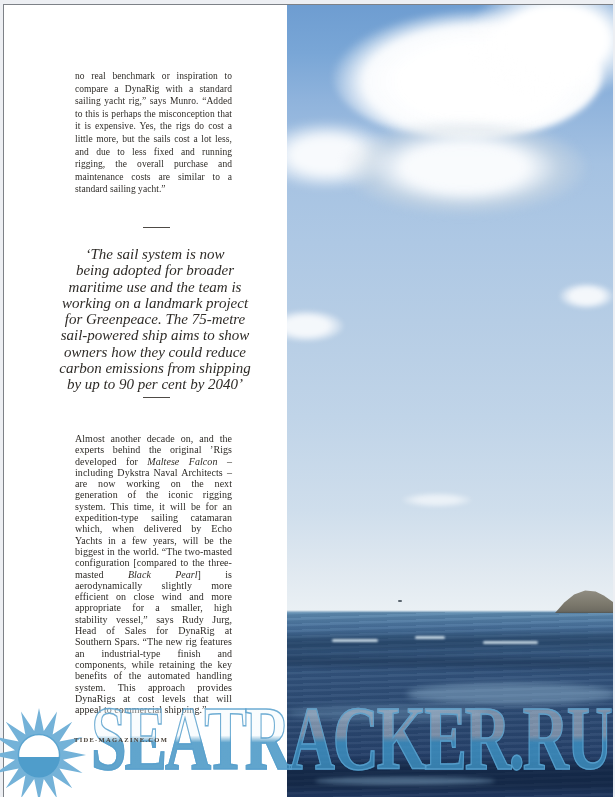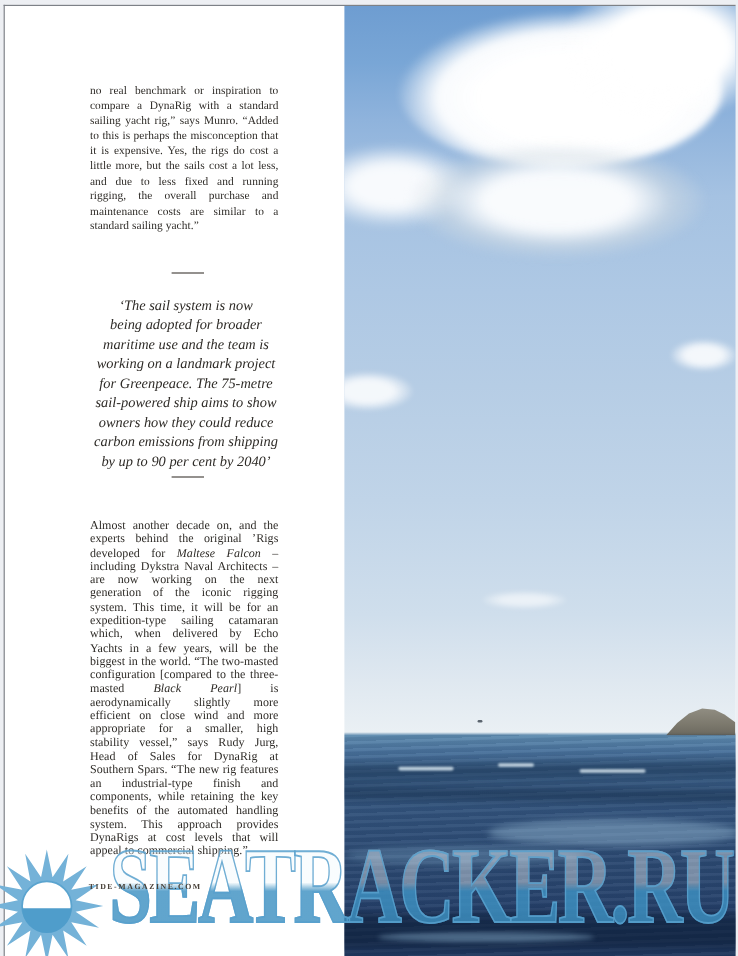--- a/index.html
+++ b/index.html
@@ -5,21 +5,21 @@
   html,body{margin:0;padding:0;background:#e9ebef;}
   .canvas{position:relative;width:615px;height:797px;background:#edeff3;overflow:hidden;
           font-family:"Liberation Serif","DejaVu Serif",serif;}
   .page{position:absolute;left:3px;top:4px;width:609px;height:793px;background:#ffffff;
         border-top:1px solid #7d8187;border-left:1px solid #7d8187;}
   .body-text{position:absolute;left:71px;width:157px;margin:0;text-align:justify;
              color:#2e2b27;font-size:9.5px;line-height:12.6px;letter-spacing:.05px;}
   .body-text.p2{font-size:10px;line-height:11.3px;}
   .divider{position:absolute;width:27px;height:1px;background:#4e4a45;left:139px;}
   .pull-quote{position:absolute;left:53px;width:196px;margin:0;text-align:center;
-              font-style:italic;color:#2e2b27;font-size:12px;line-height:16.3px;
+              font-style:italic;color:#2e2b27;font-size:15px;line-height:16.3px;
               white-space:pre-line;}
   
   .photo{position:absolute;left:283px;top:0;width:326px;height:792px;overflow:hidden;
          background:linear-gradient(180deg,
            #6e9dd1 0%, #79a6d6 6%, #8fb3dc 12%, #a5c2e2 20%, #aec8e4 30%,
            #b6cde5 40%, #c0d4e8 52%, #cfdeec 64%, #dfe8f0 71%, #eaf0f4 76.4%,
            #5f8cb0 76.75%, #49719b 78.5%, #3b5f88 81%, #32527b 85%,
            #2b4870 91%, #26406a 96%, #223a62 100%);}
   .photo div{position:absolute;}
   .cloud{border-radius:50%;}

